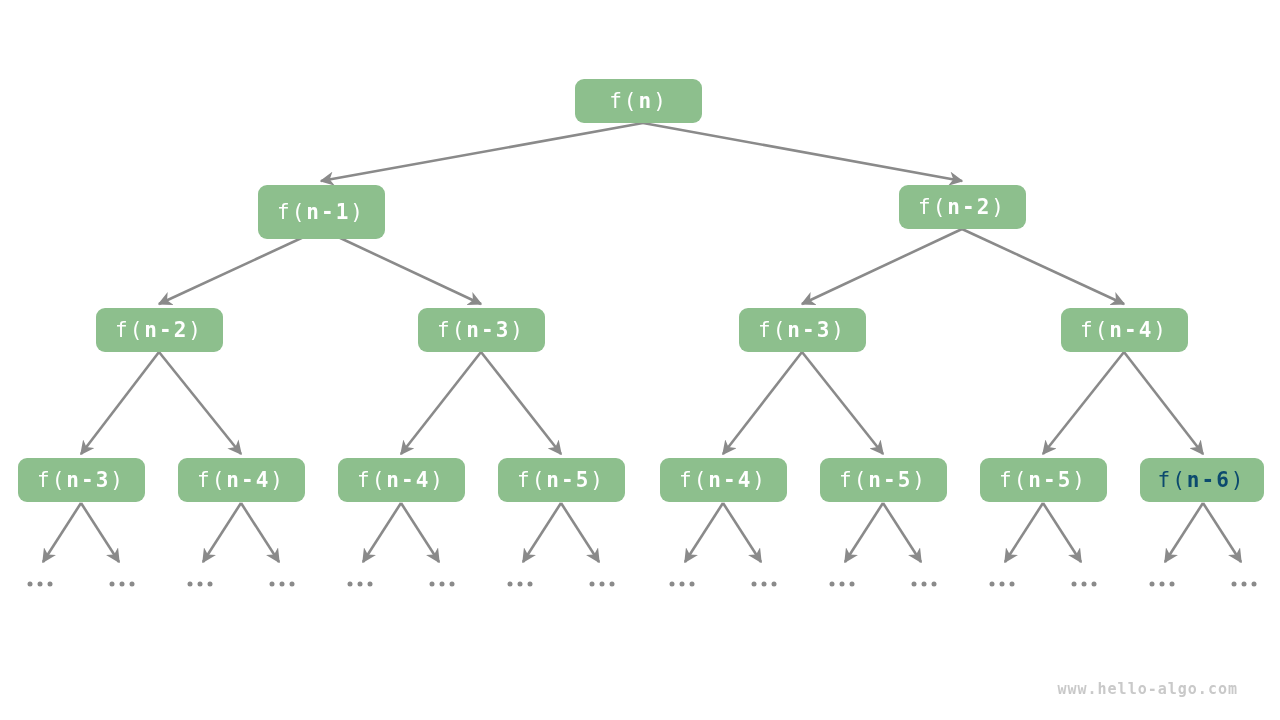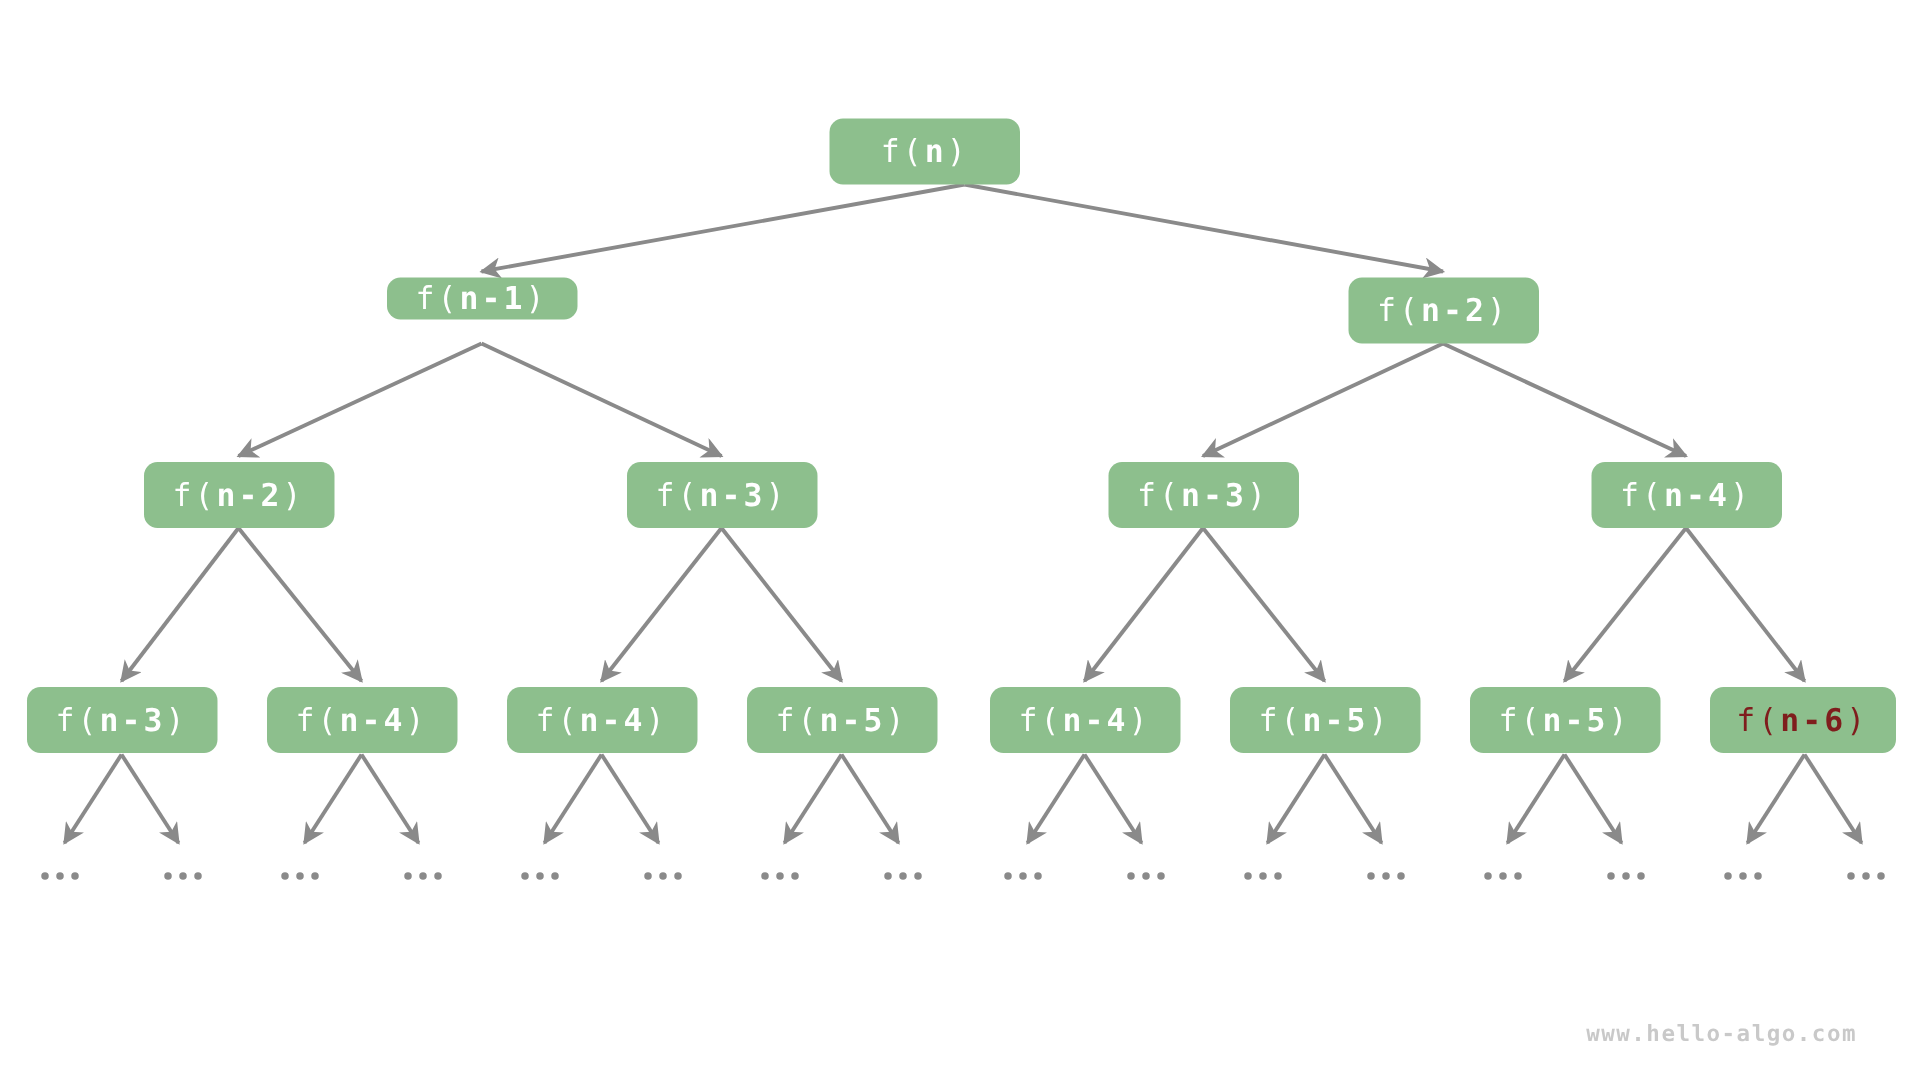--- a/index.html
+++ b/index.html
@@ -158,24 +158,24 @@
         <circle cx="1172" cy="584" r="2.5" fill="#8a8a8a"></circle>
       </g>
       <line x1="1203" y1="503" x2="1241" y2="562" stroke="#8a8a8a" stroke-width="2.6" marker-end="url(#arrowhead)"></line>
       <g>
         <circle cx="1234" cy="584" r="2.5" fill="#8a8a8a"></circle>
         <circle cx="1244" cy="584" r="2.5" fill="#8a8a8a"></circle>
         <circle cx="1254" cy="584" r="2.5" fill="#8a8a8a"></circle>
       </g>
     </svg>
   <div id="nodes-layer">
-      <div class="node" style="left: 553px; top: 79px; width: 127px; height: 44px; background: rgb(141, 191, 141); color: rgb(255, 255, 255);">
+      <div class="node" style="left: 575px; top: 79px; width: 127px; height: 44px; background: rgb(141, 191, 141); color: rgb(255, 255, 255);">
         <span><span class="plain">f(</span><span class="bold">n</span><span class="plain">)</span></span>
       </div>
-      <div class="node" style="left: 257.5px; top: 185px; width: 127px; height: 28px; background: rgb(141, 191, 141); color: rgb(255, 255, 255);">
+      <div class="node" style="left: 257.5px; top: 185px; width: 127px; height: 54px; background: rgb(141, 191, 141); color: rgb(255, 255, 255);">
         <span><span class="plain">f(</span><span class="bold">n-1</span><span class="plain">)</span></span>
       </div>
       <div class="node" style="left: 898.5px; top: 185px; width: 127px; height: 44px; background: rgb(141, 191, 141); color: rgb(255, 255, 255);">
         <span><span class="plain">f(</span><span class="bold">n-2</span><span class="plain">)</span></span>
       </div>
       <div class="node" style="left: 95.5px; top: 308px; width: 127px; height: 44px; background: rgb(141, 191, 141); color: rgb(255, 255, 255);">
         <span><span class="plain">f(</span><span class="bold">n-2</span><span class="plain">)</span></span>
       </div>
       <div class="node" style="left: 417.5px; top: 308px; width: 127px; height: 44px; background: rgb(141, 191, 141); color: rgb(255, 255, 255);">
         <span><span class="plain">f(</span><span class="bold">n-3</span><span class="plain">)</span></span>
@@ -200,18 +200,18 @@
       </div>
       <div class="node" style="left: 659.5px; top: 458px; width: 127px; height: 44px; background: rgb(141, 191, 141); color: rgb(255, 255, 255);">
         <span><span class="plain">f(</span><span class="bold">n-4</span><span class="plain">)</span></span>
       </div>
       <div class="node" style="left: 819.5px; top: 458px; width: 127px; height: 44px; background: rgb(141, 191, 141); color: rgb(255, 255, 255);">
         <span><span class="plain">f(</span><span class="bold">n-5</span><span class="plain">)</span></span>
       </div>
       <div class="node" style="left: 979.5px; top: 458px; width: 127px; height: 44px; background: rgb(141, 191, 141); color: rgb(255, 255, 255);">
         <span><span class="plain">f(</span><span class="bold">n-5</span><span class="plain">)</span></span>
       </div>
-      <div class="node" style="left: 1139.5px; top: 458px; width: 124px; height: 44px; background: rgb(141, 191, 141); color: #7f1d1d;">
+      <div class="node" style="left: 1139.5px; top: 458px; width: 124px; height: 44px; background: rgb(141, 191, 141); color: #0c4a6e;">
         <span><span class="plain">f(</span><span class="bold">n-6</span><span class="plain">)</span></span>
       </div>
     </div>
   <div class="watermark" style="color: rgb(201, 201, 201);">www.hello-algo.com</div>
 </div>
 
 </body></html>

